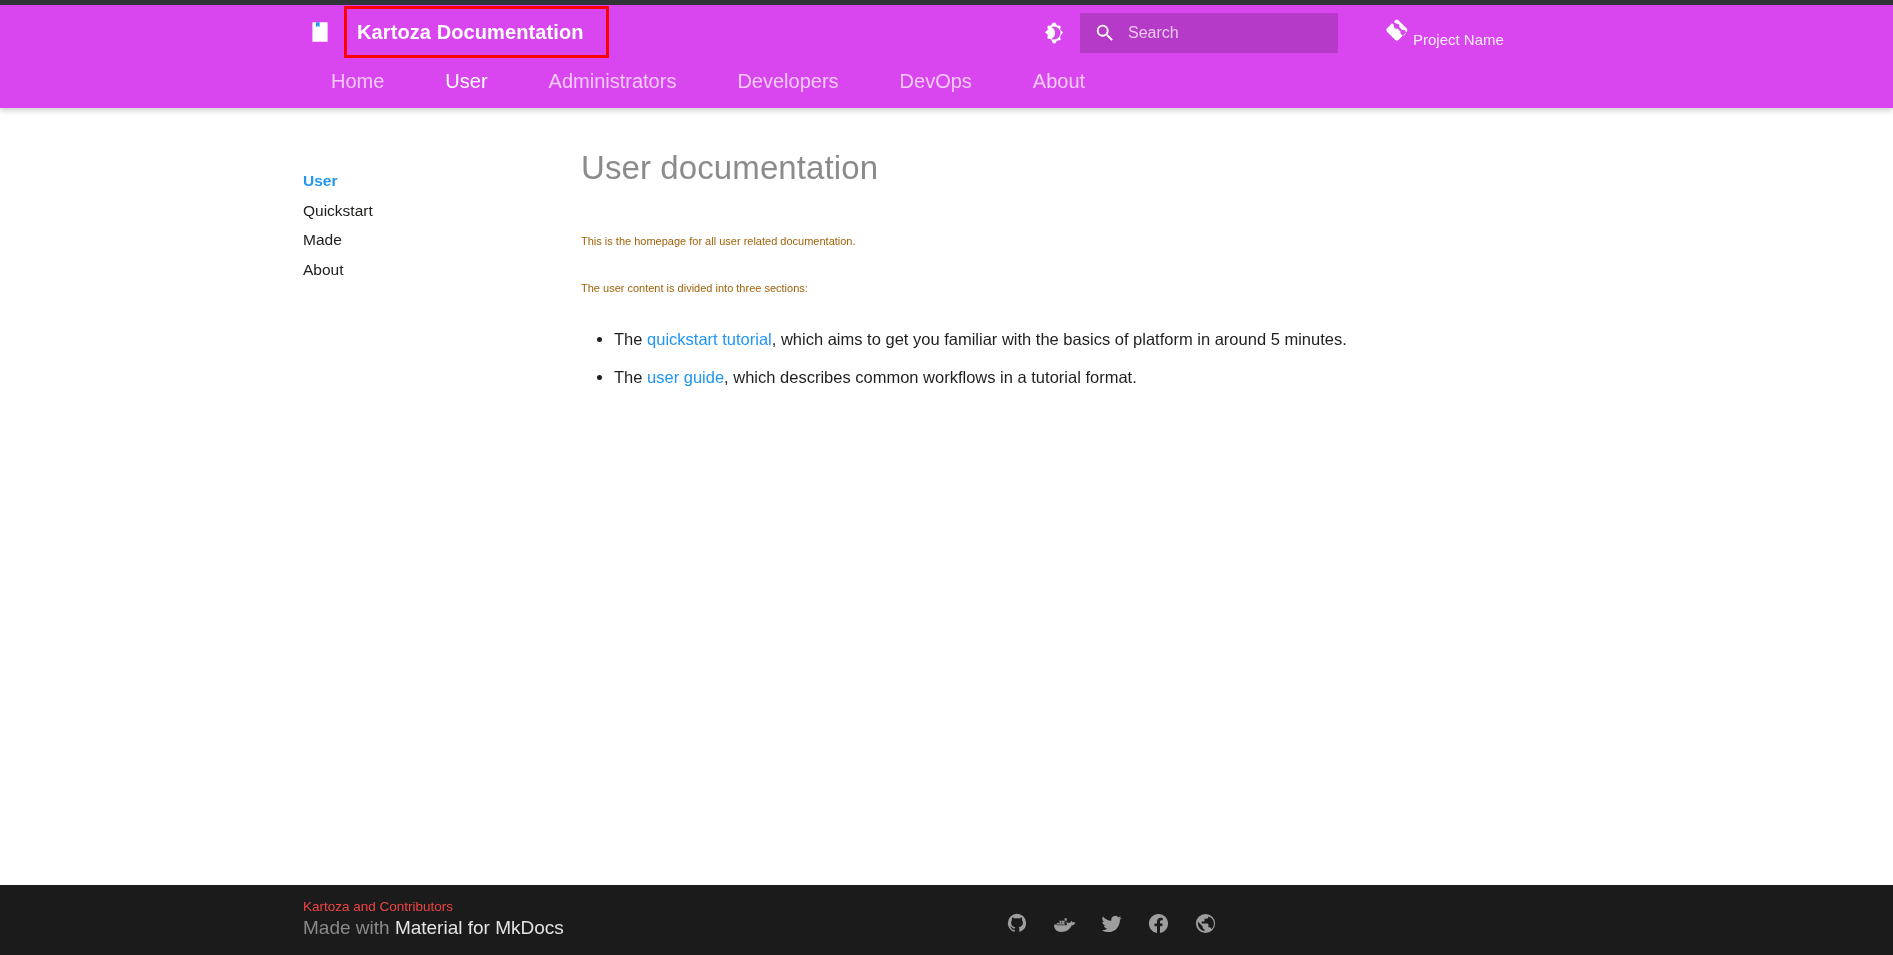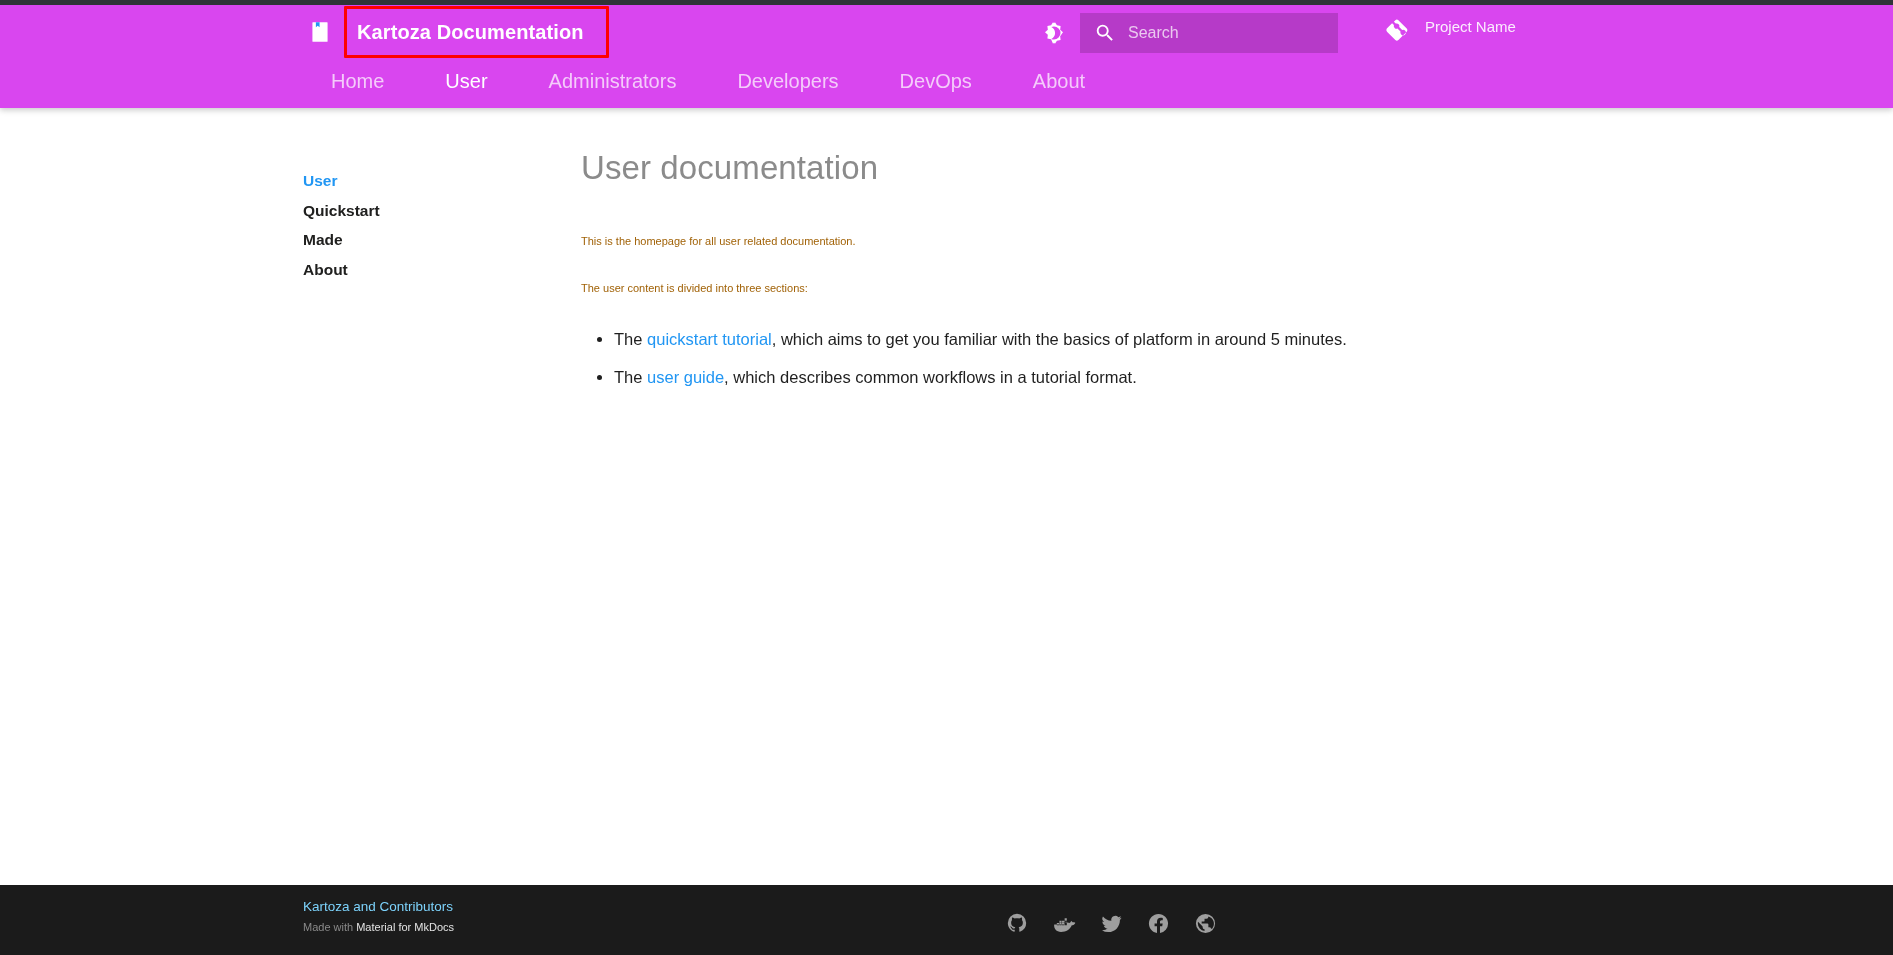--- a/index.html
+++ b/index.html
@@ -132,22 +132,22 @@
     color: rgba(255,255,255,0.72);
     opacity: 1;
   }
 
   .repo-link {
     position: absolute;
     left: 1383px;
     top: 13px;
     height: 30px;
     display: flex;
-    align-items: flex-start;
-    gap: 16px;
+    align-items: flex-end;
+    gap: 4px;
     cursor: pointer;
   }
   .repo-name {
     font-size: 15px;
     color: rgba(255,255,255,0.9);
     white-space: nowrap;
   }
 
   
   .header-tabs {
@@ -189,21 +189,20 @@
     left: 303px;
     top: 58px;
     width: 240px;
   }
   .side-item {
     font-size: 15.5px;
     line-height: 29.5px;
     color: #20201f;
     cursor: pointer;
     white-space: nowrap;
-    font-weight: bold;
   }
   .side-item.active {
     color: #2196f3;
     font-weight: bold;
   }
 
   
   .article {
     position: absolute;
     left: 581px;
@@ -262,25 +261,25 @@
     background: #1b1b1b;
   }
   .footer-text {
     position: absolute;
     left: 303px;
     top: 11px;
   }
   .copyright {
     font-size: 13.5px;
     line-height: 21px;
-    color: #7dd3fc;
+    color: #ef4444;
     white-space: nowrap;
   }
   .madewith {
-    font-size: 11px;
+    font-size: 19px;
     line-height: 21px;
     color: #8a8a8a;
     white-space: nowrap;
   }
   .madewith .brand {
     color: #e3e3e3;
     text-decoration: none;
     cursor: pointer;
   }
   .social {

